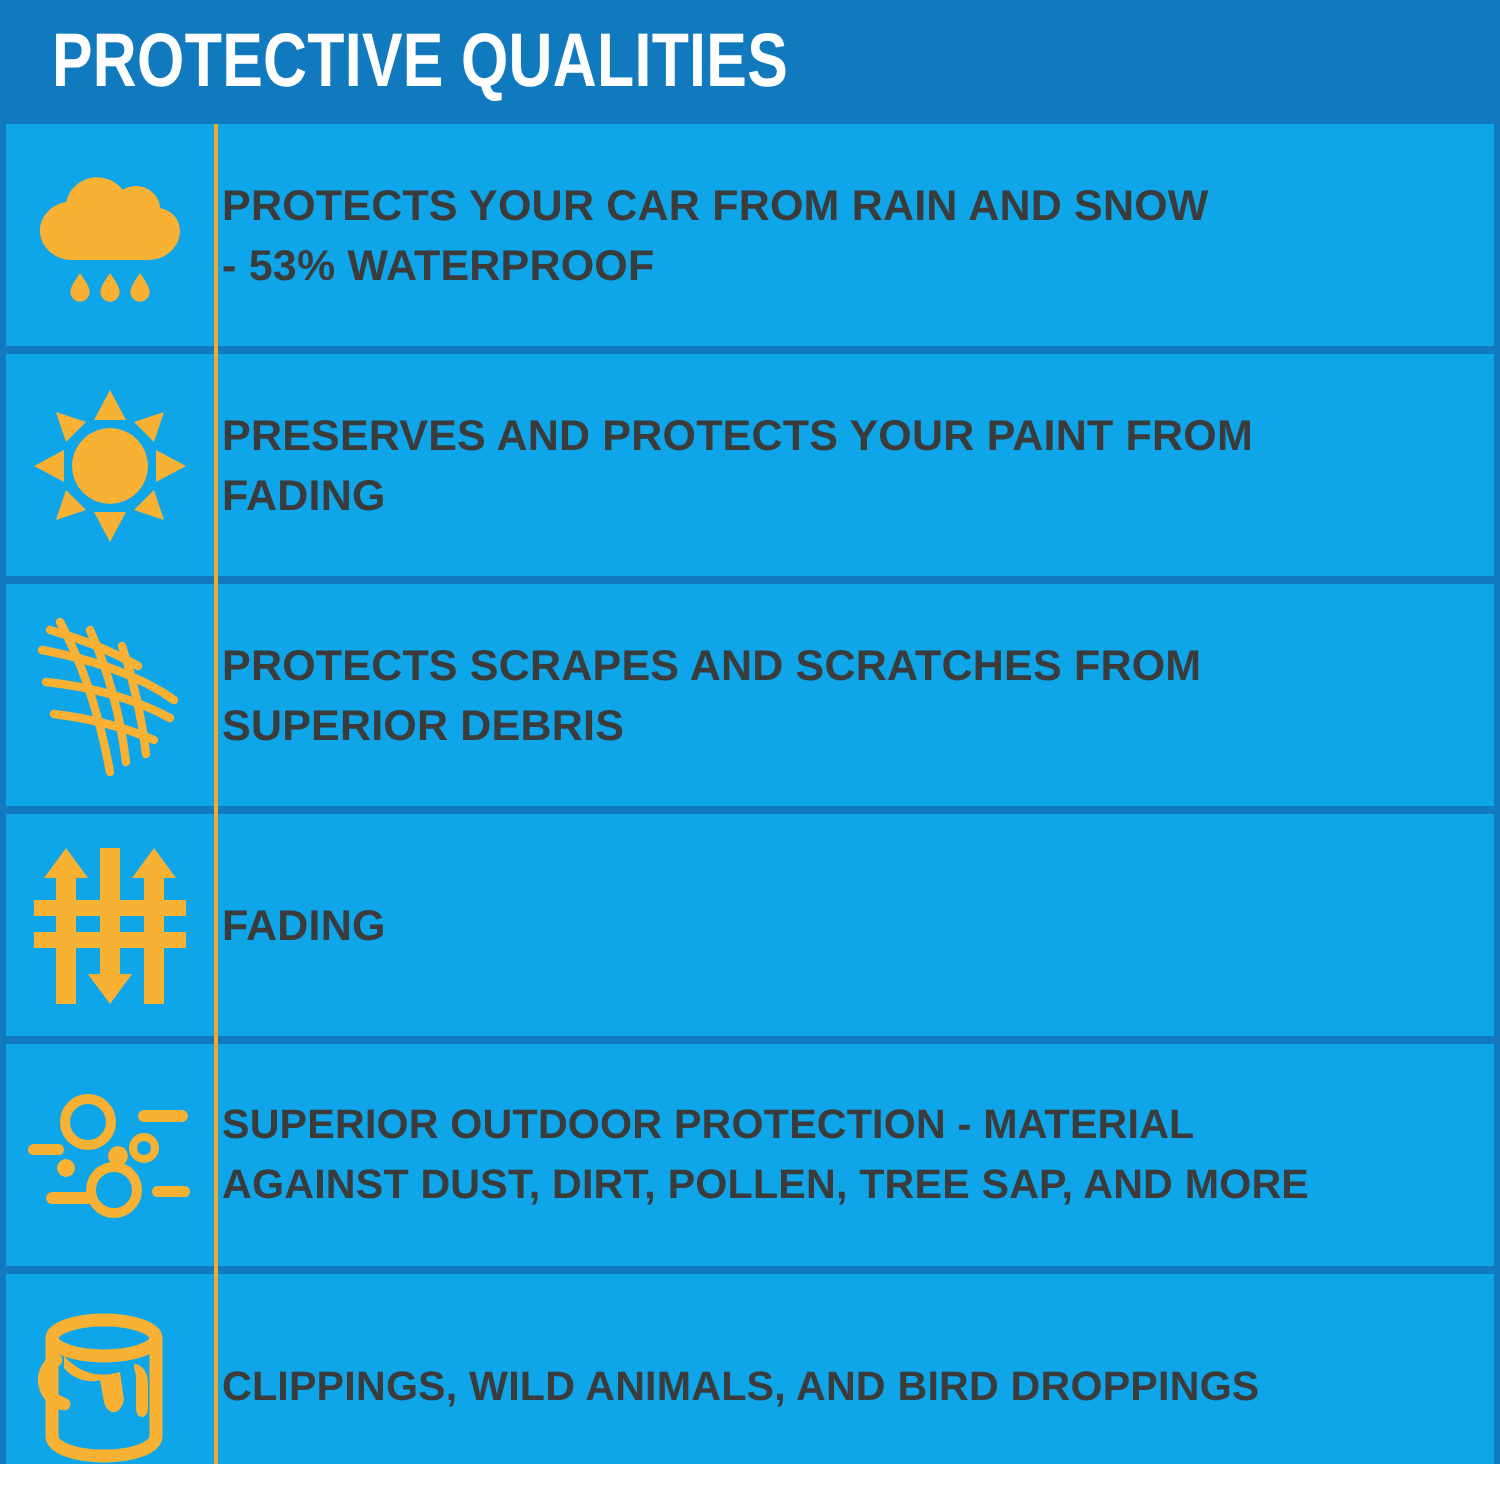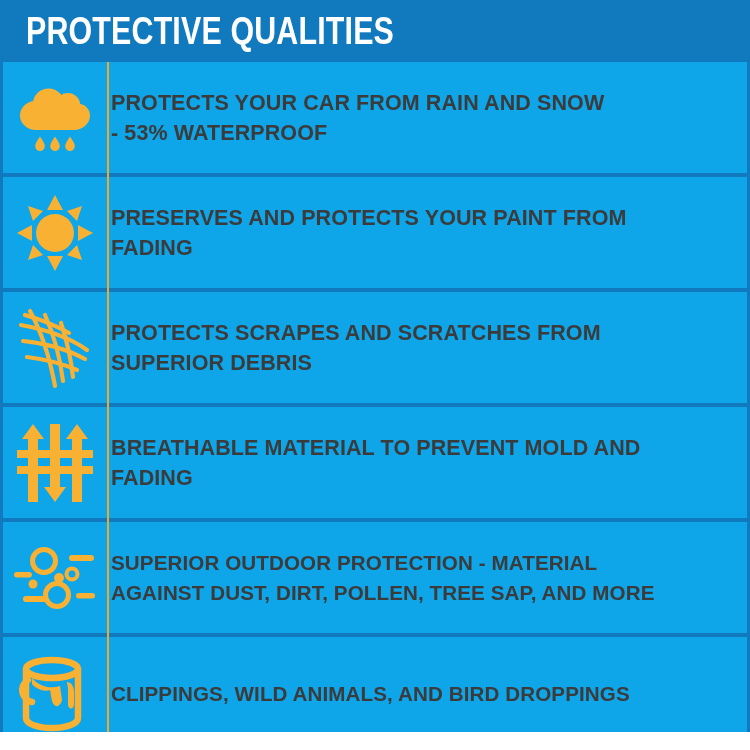--- a/index.html
+++ b/index.html
@@ -184,21 +184,20 @@
             <polygon points="38,78 27,63 33,63 33,0 43,0 43,63 49,63"></polygon>
 
             <polygon points="60,0 71,15 65,15 65,78 55,78 55,15 49,15"></polygon>
 
             <rect x="0" y="26" width="76" height="8"></rect>
             <rect x="0" y="42" width="76" height="8"></rect>
           </g>
         </svg>
       </div>
       <div class="row-text">
-        <span class="line">BREATHABLE MATERIAL TO PREVENT MOLD AND</span>
         <span class="line">FADING</span>
       </div>
     </div>
 
     <div class="row">
       <div class="row-icon">
         <svg width="84" height="70" viewBox="0 0 84 70" aria-hidden="true">
           <g fill="#f8b133">
             <circle cx="31" cy="18" r="11.5" fill="none" stroke="#f8b133" stroke-width="5"></circle>
             <circle cx="44" cy="52" r="11.5" fill="none" stroke="#f8b133" stroke-width="5"></circle>

